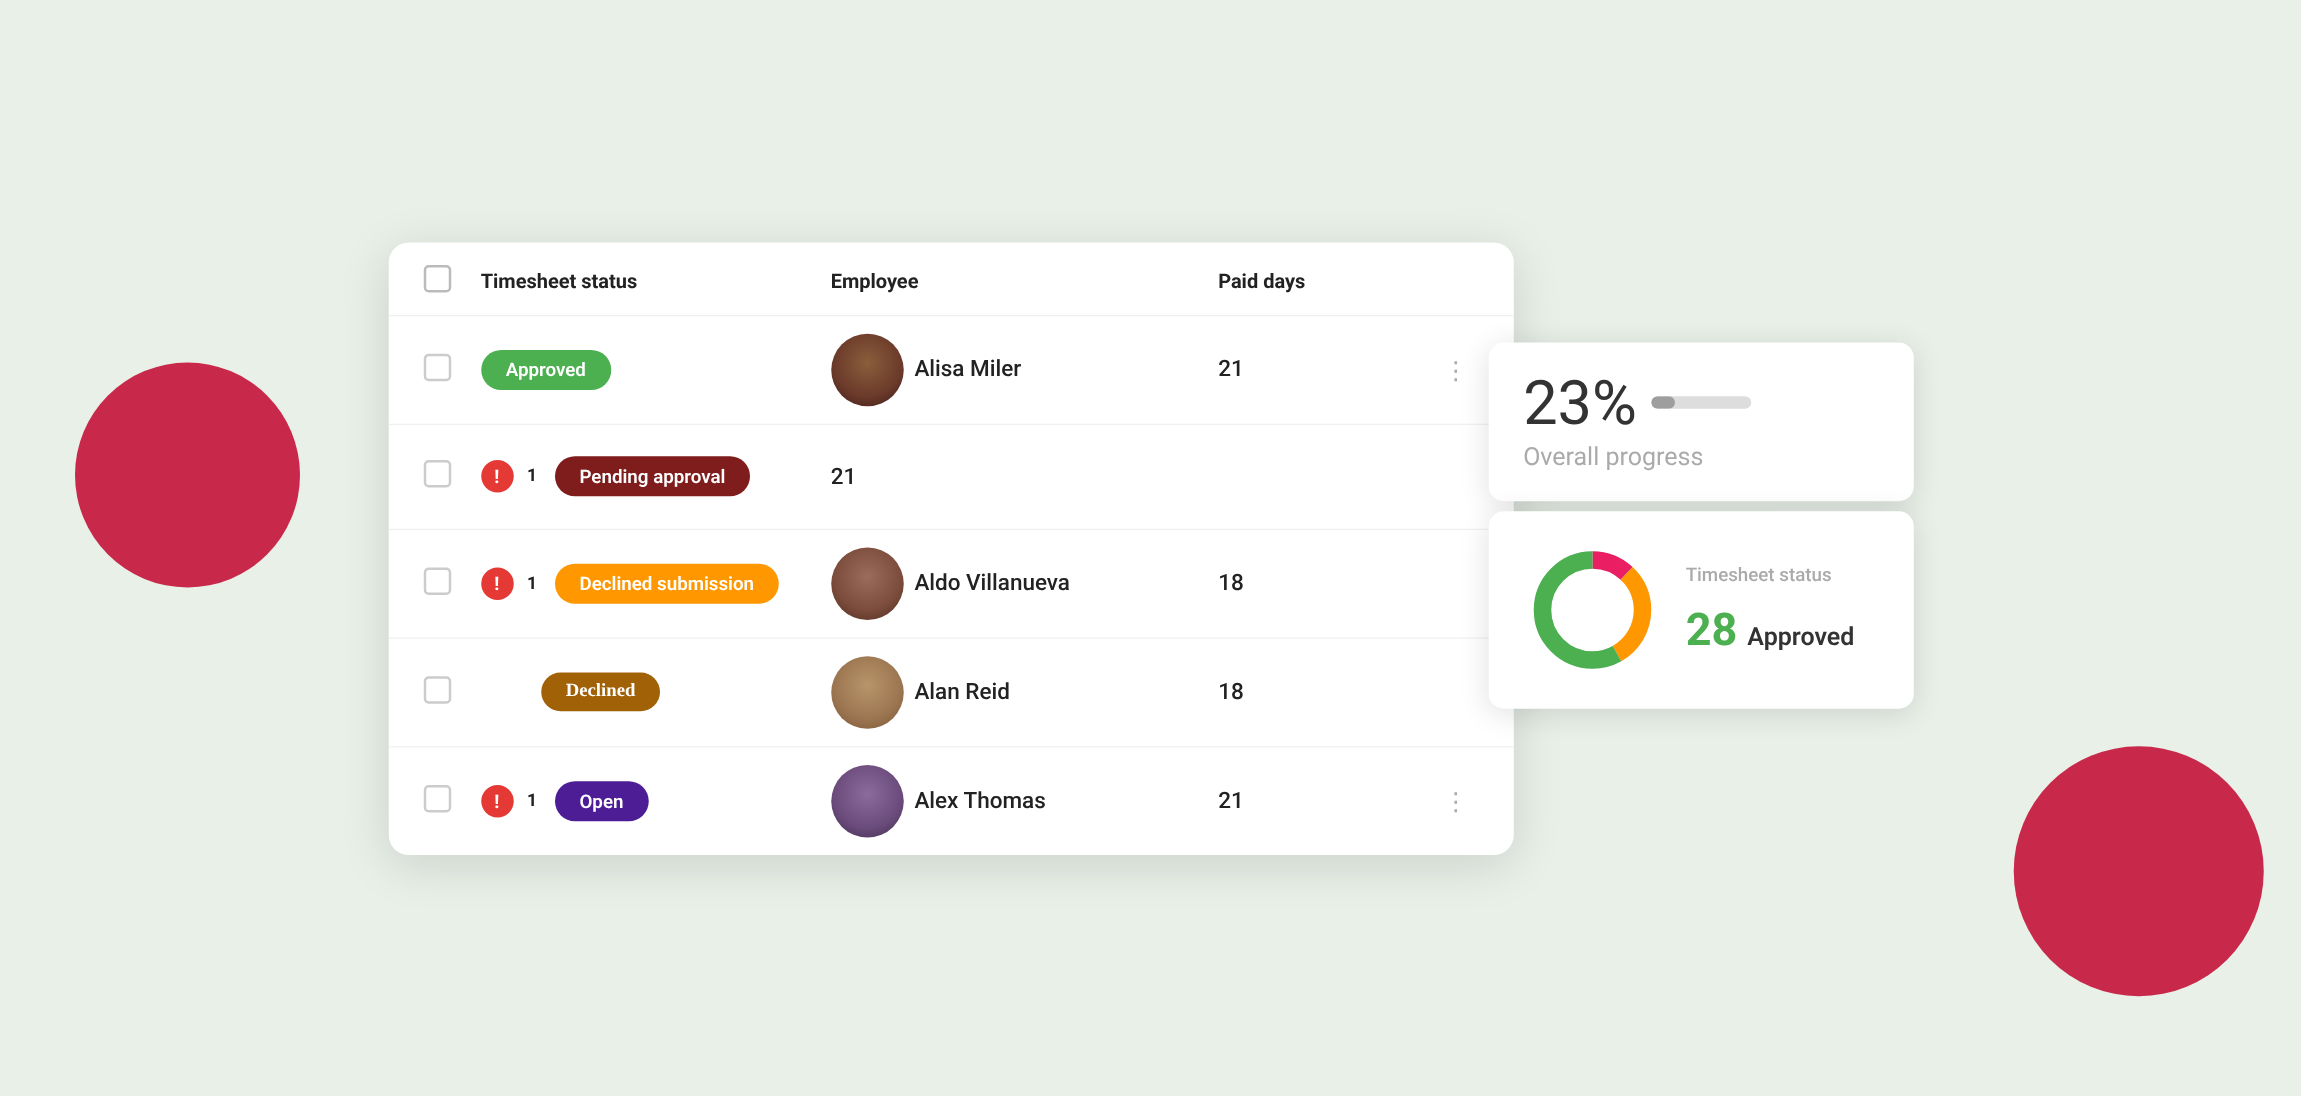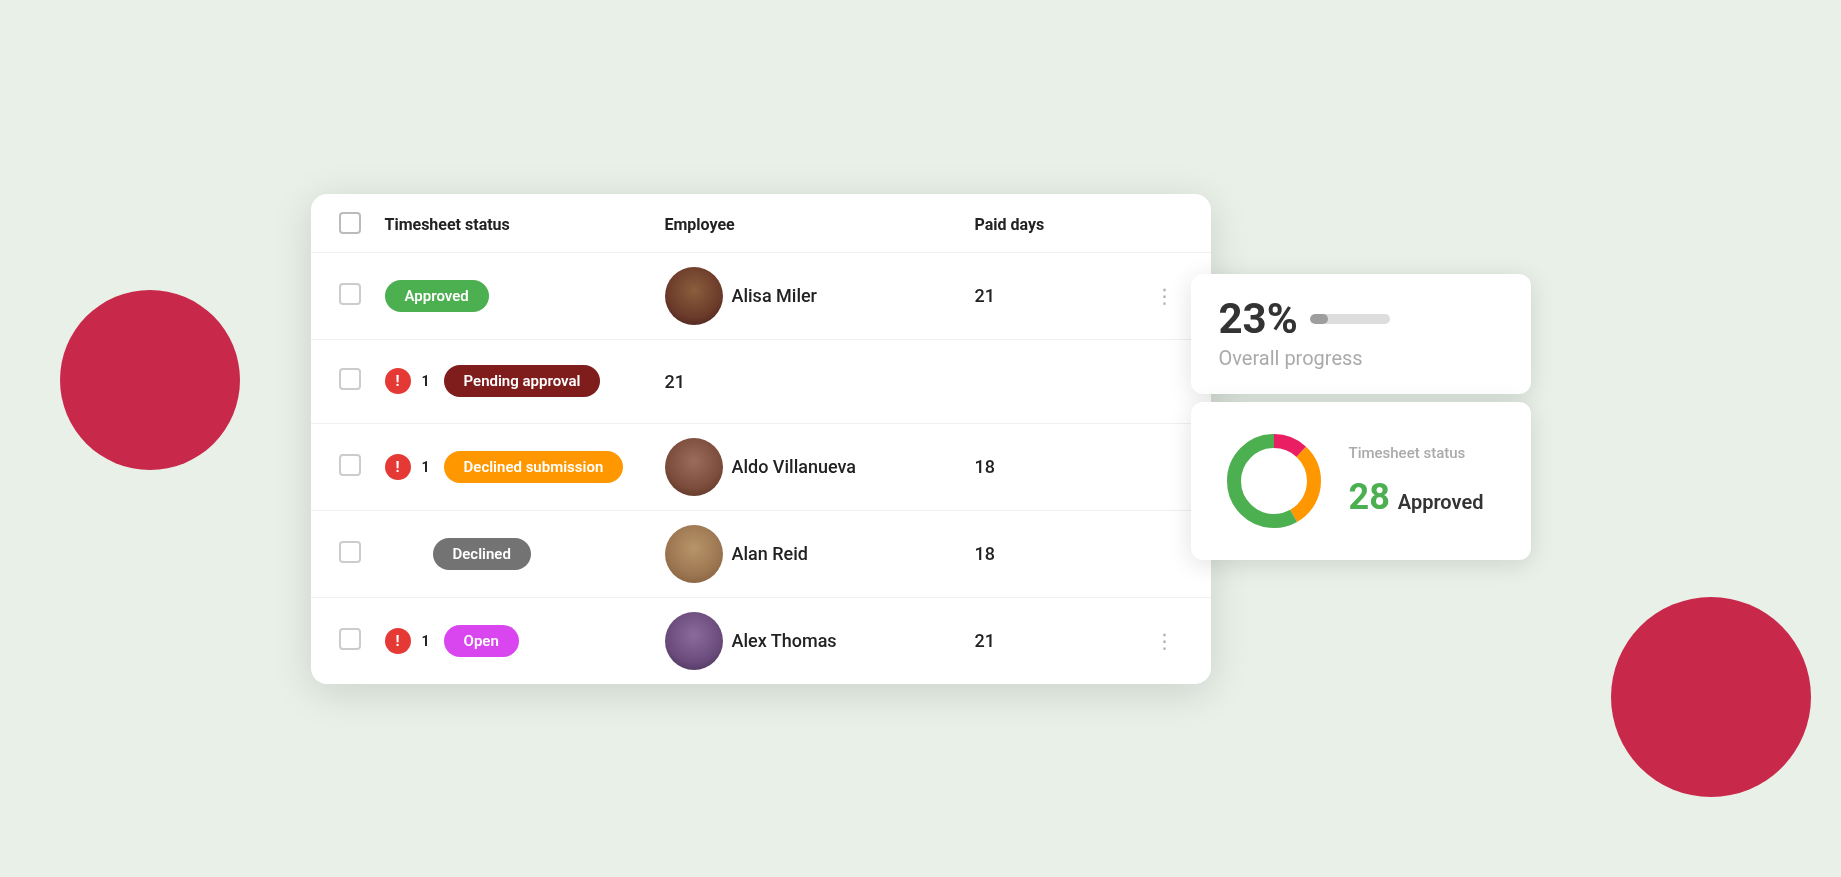--- a/index.html
+++ b/index.html
@@ -127,22 +127,22 @@
       padding: 7px 20px;
       font-size: 15px;
       font-weight: 600;
       color: #fff;
       display: inline-block;
       white-space: nowrap;
     }
     .status-approved { background: #4caf50; }
     .status-pending-approval { background: #7f1d1d; }
     .status-pending-submission { background: #ff9800; }
-    .status-declined { background: #737373; }
-    .status-open { background: #d946ef; }
+    .status-declined { background: #a16207; font-family: Liberation Serif, serif; }
+    .status-open { background: #4c1d95; }
 
     .employee-cell {
       display: flex;
       align-items: center;
       gap: 9px;
       flex: 0 0 310px;
     }
 
     .avatar {
       width: 58px;
@@ -198,22 +198,22 @@
     .panel-card {
       background: #fff;
       border-radius: 12px;
       box-shadow: 0 4px 24px rgba(0,0,0,0.12);
       padding: 24px 28px;
       width: 340px;
     }
 
     
     .progress-percent {
-      font-size: 42px;
-      font-weight: 700;
+      font-size: 49px;
+      font-weight: 400;
       color: #333;
       line-height: 1;
     }
     .progress-bar-container {
       display: inline-flex;
       align-items: center;
       vertical-align: middle;
       margin-left: 12px;
     }
     .progress-bar-bg {

